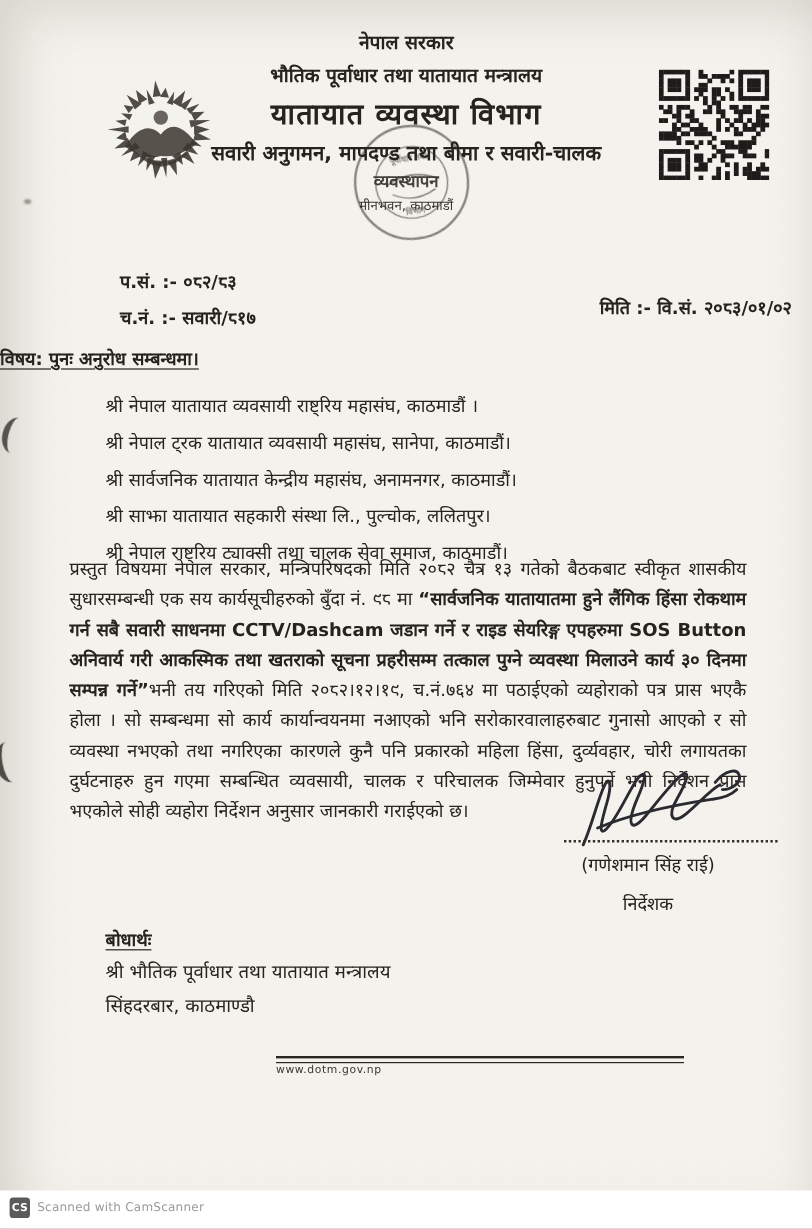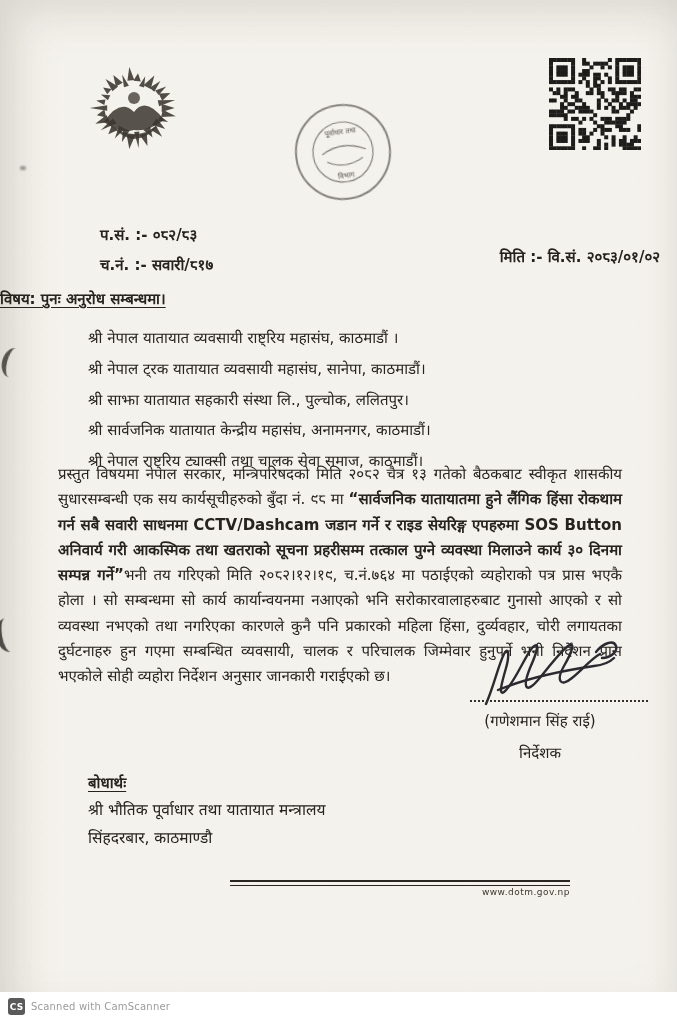--- a/index.html
+++ b/index.html
@@ -47,38 +47,46 @@
   .sig-script{left:468px;top:632px;width:160px;height:80px;}
   .sig-dots{left:470px;top:700px;width:178px;border-bottom:2.6px dotted #33302b;height:0;}
   .sig-name{left:430px;top:710px;width:220px;text-align:center;font-size:15px;}
   .sig-title{left:430px;top:742px;width:220px;text-align:center;font-size:15px;}
   
   .cc-head{left:88px;top:772px;font-size:15px;font-weight:bold;text-decoration:underline;text-underline-offset:3px;}
   .cc-line1{left:88px;top:798px;font-size:15.5px;}
   .cc-line2{left:88px;top:826px;font-size:15.5px;}
   
   .foot-rule{left:230px;top:880px;width:340px;height:3px;border-top:2px solid #2a2722;border-bottom:1px solid #2a2722;}
-  .foot-url{left:230px;top:887px;width:340px;text-align:right;font-size:9px;letter-spacing:.5px;color:#3a372f;}
+  .foot-url{left:230px;top:887px;width:340px;text-align:left;font-size:9px;letter-spacing:.5px;color:#3a372f;}
   
   .scanbar{left:0;top:992px;width:677px;height:32px;background:#ffffff;padding-left:36px;}
   .cs-badge{position:absolute;left:8px;top:6px;width:17px;height:17px;background:#5a5a5a;color:#fff;
     border-radius:3px;font-size:9px;font-weight:bold;display:flex;align-items:center;justify-content:center;}
   .cs-label{position:absolute;left:31px;top:9px;font-size:10px;color:#9b9b9b;letter-spacing:.2px;}
   
   .artifact1{left:2px;top:348px;width:16px;height:30px;border-left:5px solid rgba(40,38,34,.75);
     border-radius:50% 0 0 50%;transform:rotate(14deg);filter:blur(.6px);}
   .artifact2{left:-4px;top:618px;width:18px;height:34px;border-left:6px solid rgba(40,38,34,.8);
     border-radius:50% 0 0 50%;transform:rotate(-10deg);filter:blur(.6px);}
   .artifact3{left:20px;top:166px;width:6px;height:4px;background:rgba(60,56,50,.5);border-radius:50%;filter:blur(.8px);}
 </style>
 </head>
 <body>
 
 <div class="page">
 
+  <div class="abs letterhead">
+    <div class="lh-gov">नेपाल सरकार</div>
+    <div class="lh-ministry">भौतिक पूर्वाधार तथा यातायात मन्त्रालय</div>
+    <div class="lh-dept">यातायात व्यवस्था विभाग</div>
+    <div class="lh-section">सवारी अनुगमन, मापदण्ड तथा बीमा र सवारी-चालक</div>
+    <div class="lh-section2">व्यवस्थापन</div>
+    <div class="lh-address">मीनभवन, काठमाडौं</div>
+  </div>
 
   <div class="abs emblem">
     <svg width="104" height="100" viewBox="0 0 104 100">
       <g id="emblem-spikes" fill="#3b362f" opacity="0.88">
           <polygon points="79.7,44.0 92.7,48.0 79.7,52.0"></polygon>
           <polygon points="80.8,49.8 93.8,56.2 79.1,57.1"></polygon>
           <polygon points="78.3,55.9 86.1,62.0 76.0,60.7"></polygon>
           <polygon points="74.8,58.6 83.2,68.9 70.0,64.7"></polygon>
           <polygon points="73.9,65.5 80.1,76.7 68.6,69.8"></polygon>
           <polygon points="68.2,66.5 70.5,77.4 61.3,70.1"></polygon>
@@ -427,22 +435,22 @@
   </div>
   <div class="abs dateline">मिति :- वि.सं. २०८३/०१/०२</div>
 
   <div class="abs subject">
     <span>विषय: पुनः अनुरोध सम्बन्धमा।</span>
   </div>
 
   <div class="abs recipients" id="recipients-list">
       <div class="recipient">श्री नेपाल यातायात व्यवसायी राष्ट्रिय महासंघ, काठमाडौं ।</div>
       <div class="recipient">श्री नेपाल ट्रक यातायात व्यवसायी महासंघ, सानेपा, काठमाडौं।</div>
+      <div class="recipient">श्री सार्वजनिक यातायात केन्द्रीय महासंघ, अनामनगर, काठमाडौं।</div>
       <div class="recipient">श्री साझा यातायात सहकारी संस्था लि., पुल्चोक, ललितपुर।</div>
-      <div class="recipient">श्री सार्वजनिक यातायात केन्द्रीय महासंघ, अनामनगर, काठमाडौं।</div>
       <div class="recipient">श्री नेपाल राष्ट्रिय ट्याक्सी तथा चालक सेवा समाज, काठमाडौं।</div>
     </div>
 
   <div class="abs body-par" id="body-paragraph"><span>प्रस्तुत विषयमा नेपाल सरकार, मन्त्रिपरिषदको मिति २०८२ चैत्र १३ गतेको बैठकबाट स्वीकृत शासकीय सुधारसम्बन्धी एक सय कार्यसूचीहरुको बुँदा नं. ९८ मा </span><span class="bold">“सार्वजनिक यातायातमा हुने लैंगिक हिंसा रोकथाम गर्न सबै सवारी साधनमा CCTV/Dashcam जडान गर्ने र राइड सेयरिङ्ग एपहरुमा SOS Button अनिवार्य गरी आकस्मिक तथा खतराको सूचना प्रहरीसम्म तत्काल पुग्ने व्यवस्था मिलाउने कार्य ३० दिनमा सम्पन्न गर्ने”</span><span>भनी तय गरिएको मिति २०८२।१२।१९, च.नं.७६४ मा पठाईएको व्यहोराको पत्र प्रास भएकै होला । सो सम्बन्धमा सो कार्य कार्यान्वयनमा नआएको भनि सरोकारवालाहरुबाट गुनासो आएको र सो व्यवस्था नभएको तथा नगरिएका कारणले कुनै पनि प्रकारको महिला हिंसा, दुर्व्यवहार, चोरी लगायतका  दुर्घटनाहरु हुन गएमा सम्बन्धित व्यवसायी, चालक र परिचालक जिम्मेवार हुनुपर्ने भनी निर्देशन प्रास भएकोले सोही व्यहोरा निर्देशन अनुसार जानकारी गराईएको छ।</span></div>
 
   <div class="abs sig-script">
     <svg width="160" height="80" viewBox="0 0 160 80">
       <g fill="none" stroke="#2b2a30" stroke-width="2.4" stroke-linecap="round">
         <path d="M18,72 C26,54 30,34 36,22 C40,14 42,22 38,36 C34,50 30,64 36,60 C46,52 56,26 64,16 C72,8 70,18 62,36 C54,56 58,62 70,48 C80,36 92,20 100,14 C108,9 104,20 96,34 C88,48 92,56 104,46 C114,38 124,26 132,22"></path>
         <path d="M30,58 C54,48 86,40 126,34 C136,33 142,30 146,26"></path>

